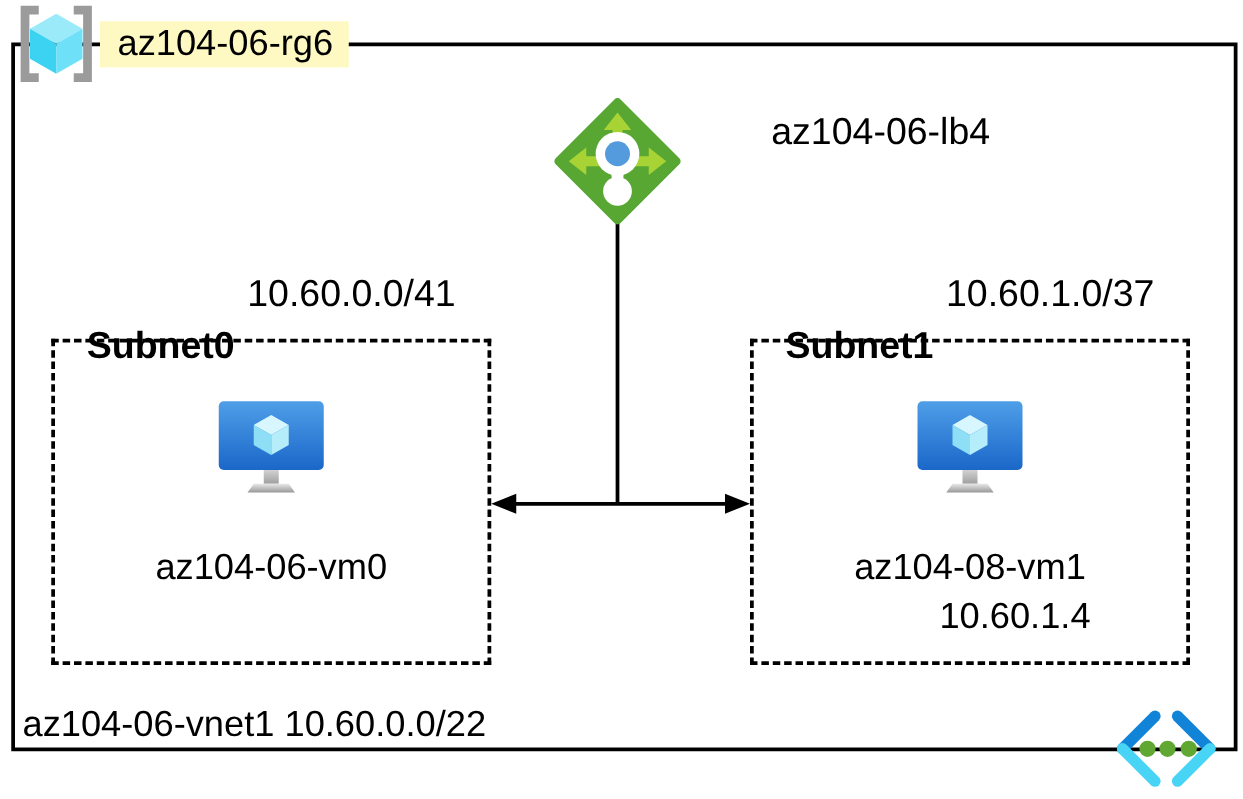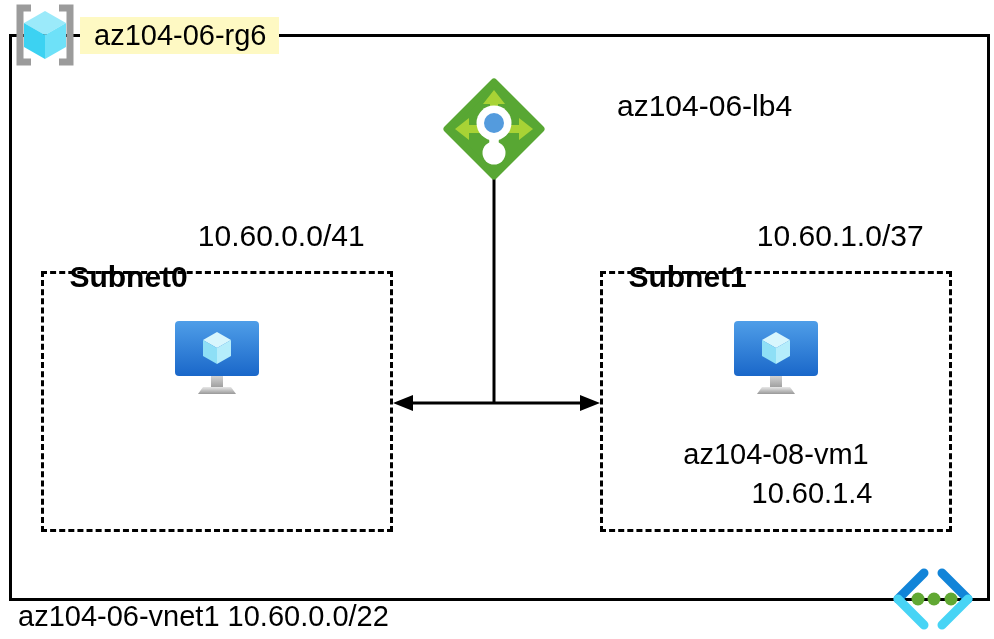--- a/index.html
+++ b/index.html
@@ -33,21 +33,21 @@
   .subnet-title.s1 { left:600px; }
   .subnet-name { font-weight:bold;margin-top:41px; }
   .vm-icon { z-index:2; }
   .vm-icon.v0 { left:174px; top:320px; }
   .vm-icon.v1 { left:733px; top:320px; }
   .vm-text { width:352px; text-align:center; font-size:29px; z-index:2; white-space:nowrap; }
   .vm-name.v0 { left:41px; top:438px; }
   .vm-ip.v0   { left:41px; top:477px; }
   .vm-name.v1 { left:600px; top:438px; }
   .vm-ip.v1   { left:636px; top:477px; }
-  .vnet-label { left:18px; top:564px; font-size:29px; z-index:2; white-space:nowrap;margin-top:36px; }
+  .vnet-label { left:18px; top:564px; font-size:29px; z-index:2; white-space:nowrap; }
   .vnet-icon { left:891px; top:568px; z-index:3; }
   .defs-holder { position:absolute; width:0; height:0; overflow:hidden; }
 </style>
 </head>
 <body>
 
 <div class="canvas">
 
   <svg class="defs-holder" aria-hidden="true">
     <defs>
@@ -108,20 +108,21 @@
   <div class="abs subnet-box s0"></div>
 
   <svg class="abs vm-icon v0" width="86" height="76" viewBox="0 0 86 76">
     <rect x="1" y="1" width="84" height="55" rx="4" fill="url(#vmScreenGrad)"></rect>
     <polygon points="43,12 57,20 43,28 29,20" fill="#d8f6fd"></polygon>
     <polygon points="29,20 43,28 43,44 29,36" fill="#8edff6"></polygon>
     <polygon points="57,20 43,28 43,44 57,36" fill="#b5edfb"></polygon>
     <rect x="37" y="56" width="12" height="11" fill="url(#vmStandGrad)"></rect>
     <path d="M29,67 L57,67 L62,74 L24,74 Z" fill="url(#vmBaseGrad)"></path>
   </svg>
+  <div class="abs vm-text vm-name v0">az104-06-vm0</div>
 
   <div class="abs subnet-title s1">
     <span class="subnet-name">Subnet1</span>
     <span class="subnet-cidr">10.60.1.0/37</span>
   </div>
   <div class="abs subnet-box s1"></div>
 
   <svg class="abs vm-icon v1" width="86" height="76" viewBox="0 0 86 76">
     <rect x="1" y="1" width="84" height="55" rx="4" fill="url(#vmScreenGrad)"></rect>
     <polygon points="43,12 57,20 43,28 29,20" fill="#d8f6fd"></polygon>

